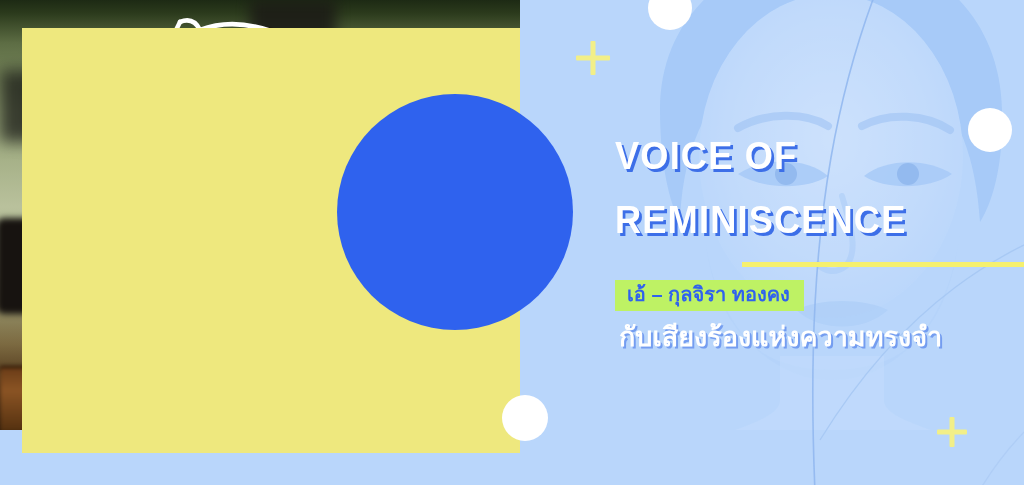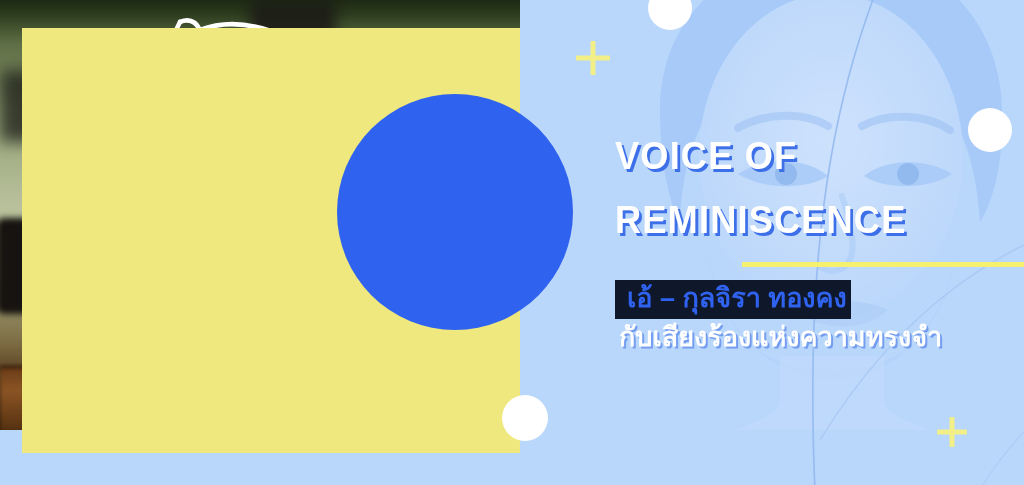--- a/index.html
+++ b/index.html
@@ -147,26 +147,26 @@
     transform:scaleX(.93);
     transform-origin:left center;
     white-space:nowrap;
   }
   .title-1{top:136px;}
   .title-2{top:200px;}
 
   .name-hl{
     position:absolute;
     left:615px; top:280px;
-    background:#0f172a;
-    padding:3px 4px 5px 12px;
+    background:#bef264;
+    padding:3px 14px 5px 12px;
     color:#2f62ee;
     font-family:"Liberation Sans",sans-serif;
     font-weight:bold;
-    font-size:27px;
+    font-size:20px;
     line-height:1.15;
     white-space:nowrap;
   }
   .subtitle{
     position:absolute;
     left:578px; top:322px;
     color:#ffffff;
     font-family:"Liberation Sans",sans-serif;
     font-weight:bold;
     font-size:27px;

